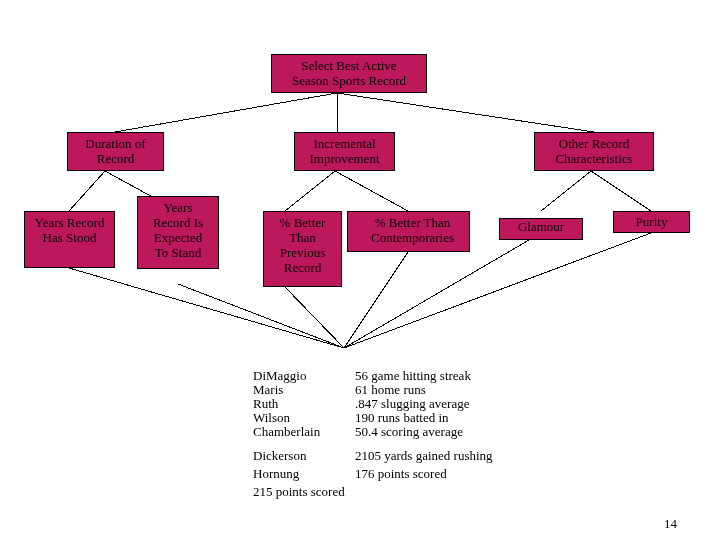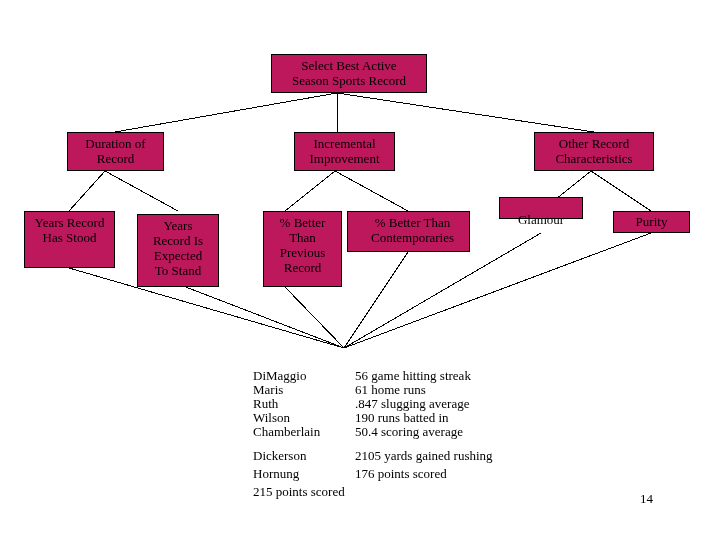--- a/index.html
+++ b/index.html
@@ -13,34 +13,34 @@
     display:flex;justify-content:center;align-items:flex-start;
     text-align:center;font-size:13px;line-height:15px;padding-top:3px;
   }
   .box .lbl{white-space:pre-line;display:block;}
   
   .n-root        {left:271px;top:54px; width:156px;height:39px;}
   .n-duration    {left:67px; top:132px;width:97px; height:39px;}
   .n-incremental {left:294px;top:132px;width:101px;height:39px;}
   .n-other       {left:534px;top:132px;width:120px;height:39px;}
   .n-years-stood {left:24px; top:211px;width:91px; height:57px;}
-  .n-years-exp   {left:137px;top:214px;width:82px; height:73px;}
+  .n-years-exp   {left:137px;top:196px;width:82px; height:73px;}
   .n-pct-prev    {left:246px;top:211px;width:79px; height:76px;margin-left:17px;}
   .n-pct-contemp {left:347px;top:211px;width:123px;height:41px;padding-left:8px;}
-  .n-glamour     {left:499px;top:197px;width:84px; height:22px;padding-top:14px;}
+  .n-glamour     {left:499px;top:218px;width:84px; height:22px;padding-top:0;}
   .n-purity      {left:613px;top:211px;width:77px; height:22px;padding-top:2px;text-align:center;}
   
   .records{position:absolute;left:253px;top:369px;font-size:13px;}
   .rec-group-1 .row{height:14px;line-height:14px;}
   .rec-group-2{margin-top:8px;}
   .rec-group-2 .row{height:18px;line-height:18px;}
   .row{display:flex;white-space:nowrap;}
   .holder{display:inline-block;width:102px;}
   .stat{display:inline-block;}
-  .page-number{position:absolute;left:640px;top:491px;width:37px;font-size:13px;}
+  .page-number{position:absolute;left:640px;top:516px;width:37px;text-align:right;font-size:13px;}
 </style>
 </head>
 <body>
 
 <div class="slide">
 
   <svg class="lines" width="720" height="540" viewBox="0 0 720 540" stroke="#000000" stroke-width="1" shape-rendering="crispEdges">
     <line x1="337" y1="93" x2="115" y2="132"></line>
     <line x1="337" y1="93" x2="337" y2="132"></line>
     <line x1="337" y1="93" x2="594" y2="132"></line>

